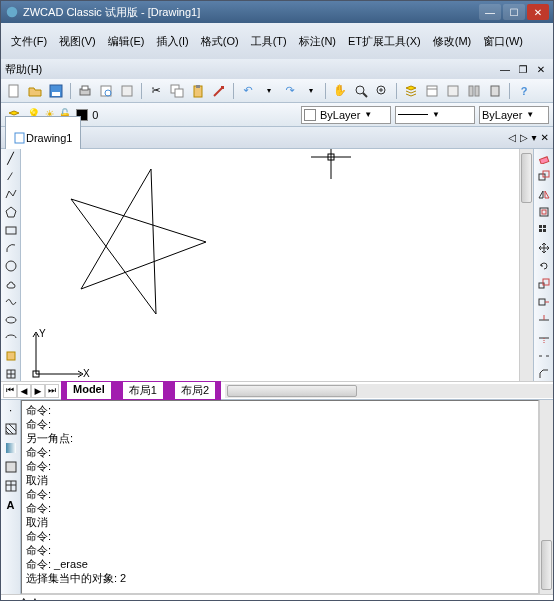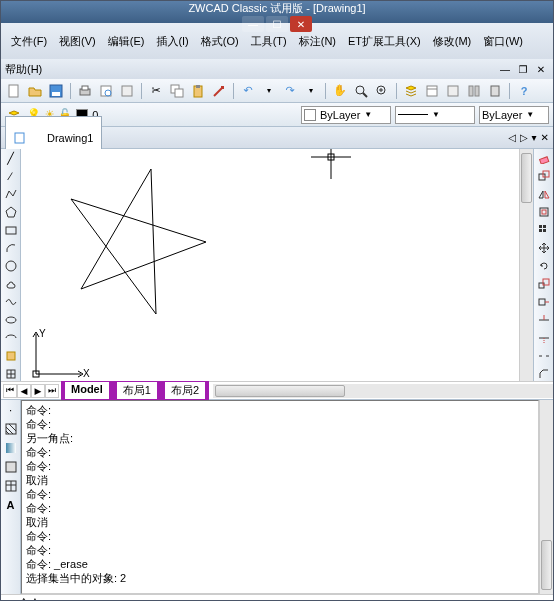--- a/index.html
+++ b/index.html
@@ -1,52 +1,52 @@
 <!DOCTYPE html>
 <html><head>
 <meta charset="utf-8">
 <style>
 * { margin: 0; padding: 0; box-sizing: border-box; }
 body { width: 554px; height: 601px; font-family: "Microsoft YaHei", sans-serif; font-size: 11px; background: #fff; overflow: hidden; border: 1px solid #4a5568; }
-.titlebar { background: linear-gradient(#5a7fa8, #3d5f85); height: 22px; display: flex; align-items: center; padding: 0 4px; color: #fff; flex-direction: column; }
+.titlebar { background: linear-gradient(#5a7fa8, #3d5f85); height: 22px; display: flex; align-items: center; padding: 6px 4px; color: #fff; }
 .title-icon { width: 14px; height: 14px; margin-right: 4px; }
 .titlebar-text { flex: 1; font-size: 11px; }
 .win-btns { display: flex; gap: 2px; }
 .win-btn { width: 22px; height: 16px; background: rgba(255,255,255,0.15); color:#fff; display:flex; align-items:center; justify-content:center; cursor:pointer; font-size:10px; border-radius:2px; }
 .win-btn.close { background: #c0392b; }
 .menubar { background: linear-gradient(#e8eef5, #d5dde8); height: 36px; display: flex; align-items: center; padding: 0 4px; }
 .menubar .menu-item { padding: 2px 6px; cursor: pointer; }
 .menubar .menu-item.active { background: #b8d0e8; border: 1px solid #7a9abf; padding: 1px 5px; }
 .menubar2 { background: linear-gradient(#e8eef5, #d5dde8); height: 20px; display: flex; align-items: center; padding: 0 4px; justify-content: space-between; }
 .sub-win-btns { display:flex; gap:2px; }
 .sub-win-btns span { width:16px; height:14px; display:flex; align-items:center; justify-content:center; cursor:pointer; font-size:10px; }
 .toolbar { background: linear-gradient(#f5f8fc, #e0e8f0); height: 24px; display: flex; align-items: center; padding: 2px 4px; gap: 3px; border-bottom: 1px solid #b0c0d0; }
 .tb-btn { width: 18px; height: 18px; display: flex; align-items: center; justify-content: center; cursor: pointer; border-radius: 2px; }
 .tb-sep { width: 1px; height: 16px; background: #a0b0c0; margin: 0 2px; }
 .toolbar2 { background: linear-gradient(#f5f8fc, #e0e8f0); height: 24px; display: flex; align-items: center; padding: 2px 4px; gap: 4px; border-bottom: 1px solid #b0c0d0; }
 .color-sw { width: 12px; height: 12px; border: 1px solid #888; cursor: pointer; }
 .prop-dd { display: flex; align-items: center; background: #fff; border: 1px solid #999; height: 18px; padding: 0 2px; font-size: 11px; cursor: pointer; }
 .prop-dd .dd-arrow { margin-left: 4px; font-size: 8px; }
 .doc-tab-bar { background: linear-gradient(#e8eef5, #d5dde8); height: 22px; display: flex; align-items: center; padding: 0 4px; border-bottom: 1px solid #b0c0d0; }
-.doc-tab { background: #fff; border: 1px solid #9ab; border-bottom: none; padding: 15px 8px; display: flex; align-items: center; gap: 21px; font-size: 11px; cursor: pointer; }
+.doc-tab { background: #fff; border: 1px solid #9ab; border-bottom: none; padding: 15px 8px; display: flex; align-items: center; gap: 0; font-size: 11px; cursor: pointer; }
 .doc-tab-nav { margin-left: auto; display: flex; gap: 4px; align-items: center; }
 .doc-tab-nav span { cursor: pointer; font-size: 10px; }
 .main-area { display: flex; height: 232px; }
 .left-tools, .right-tools { width: 20px; background: linear-gradient(90deg, #f5f8fc, #e0e8f0); display: flex; flex-direction: column; align-items: center; padding-top: 2px; gap: 3px; border-right: 1px solid #b0c0d0; }
 .right-tools { border-left: 1px solid #b0c0d0; border-right: none; }
 .tool-ic { width: 16px; height: 16px; display:flex; align-items:center; justify-content:center; cursor:pointer; font-size:11px; }
 .canvas-wrap { flex: 1; position: relative; background: #fff; }
 .canvas-wrap svg { position: absolute; top: 0; left: 0; }
 .vscroll { width: 14px; background: #e8e8e8; border-left: 1px solid #ccc; position: relative; }
 .vscroll-thumb { position: absolute; left: 1px; right: 1px; height: 50px; background: linear-gradient(90deg, #d0d0d0, #f0f0f0); border: 1px solid #aaa; border-radius: 2px; }
 .model-bar { height: 18px; display: flex; align-items: center; background: #fff; border-top: 1px solid #ccc; }
 .nav-btns { display: flex; padding: 0 2px; }
 .nav-btns span { width: 14px; height: 14px; display:flex; align-items:center; justify-content:center; cursor:pointer; font-size:9px; border:1px solid #ccc; }
 .layout-tabs { display: flex; font-size: 11px; }
-.layout-tab { padding: 1px 6px; border: 4px solid #a21caf; cursor: pointer; }
+.layout-tab { padding: 1px 6px; border: 6px solid #a21caf; cursor: pointer; }
 .layout-tab.active { background: #fff; font-weight: bold; }
 .hscroll-area { flex: 1; height: 14px; background: #e8e8e8; margin-left: 4px; position: relative; }
 .hscroll-thumb { position:absolute; top:1px; bottom:1px; left:2px; width:130px; background:linear-gradient(#f0f0f0,#d0d0d0); border:1px solid #aaa; border-radius:2px; }
 .bottom-area { display: flex; height: 195px; border-top: 1px solid #b0c0d0; }
 .left-tools2 { width: 20px; background: linear-gradient(90deg,#f5f8fc,#e0e8f0); display:flex; flex-direction:column; align-items:center; gap:3px; padding-top:2px; border-right:1px solid #b0c0d0; }
 .cmd-history { flex: 1; background: #fff; border: 1px inset #ccc; padding: 2px 4px; font-size: 11px; line-height: 14px; overflow: hidden; font-family: sans-serif; }
 .cmd-history div { white-space: nowrap; }
 .cmd-vscroll { width:14px; background:#e8e8e8; border-left:1px solid #ccc; position:relative; }
 .cmd-input-row { height: 18px; display: flex; align-items: center; background: #fff; border-top: 1px solid #ccc; padding: 0 4px; }
 .cmd-input-prompt { font-size:11px; }

